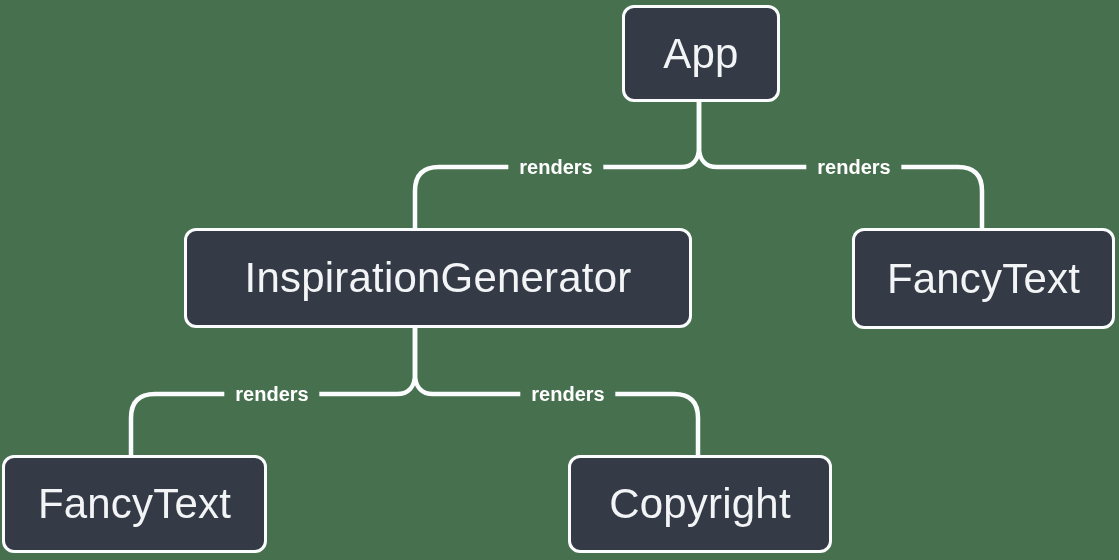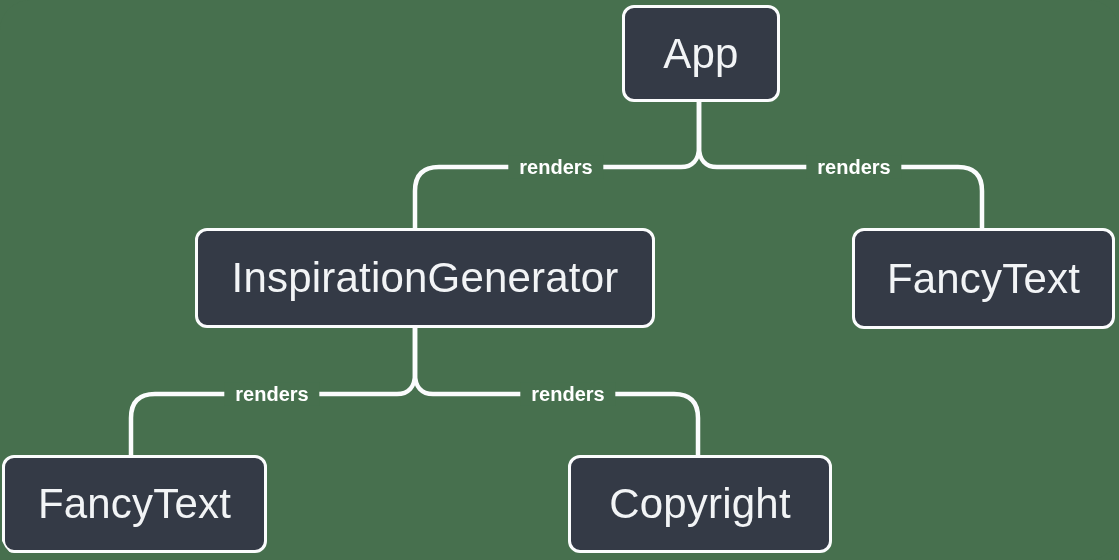--- a/index.html
+++ b/index.html
@@ -14,21 +14,20 @@
   body{
     background:var(--background);
     font-family:"Liberation Sans","DejaVu Sans",sans-serif;
   }
   .stage{
     position:relative;
     width:1119px;
     height:560px;
     background:var(--background);
     overflow:hidden;
-    border-radius:30px;
   }
   .wires{
     position:absolute;
     inset:0;
     width:1119px;
     height:560px;
   }
   .wires path{
     fill:none;
     stroke:var(--line);
@@ -44,21 +43,21 @@
     color:var(--node-text);
     font-size:42px;
     font-weight:400;
     display:flex;
     align-items:center;
     justify-content:center;
     white-space:nowrap;
     letter-spacing:0.2px;
   }
   .node-app{left:622px;top:5px;width:158px;height:97px;}
-  .node-inspiration-generator{left:195px;top:228px;width:460px;height:100px;}
+  .node-inspiration-generator{left:184px;top:228px;width:508px;height:100px;}
   .node-fancy-text-top{left:852px;top:228px;width:263px;height:101px;}
   .node-fancy-text-bottom{left:2px;top:455px;width:265px;height:98px;}
   .node-copyright{left:568px;top:455px;width:264px;height:98px;}
   .edge-label{
     position:absolute;
     transform:translate(-50%,-50%);
     background:var(--background);
     color:var(--label-text);
     font-size:20px;
     font-weight:700;

